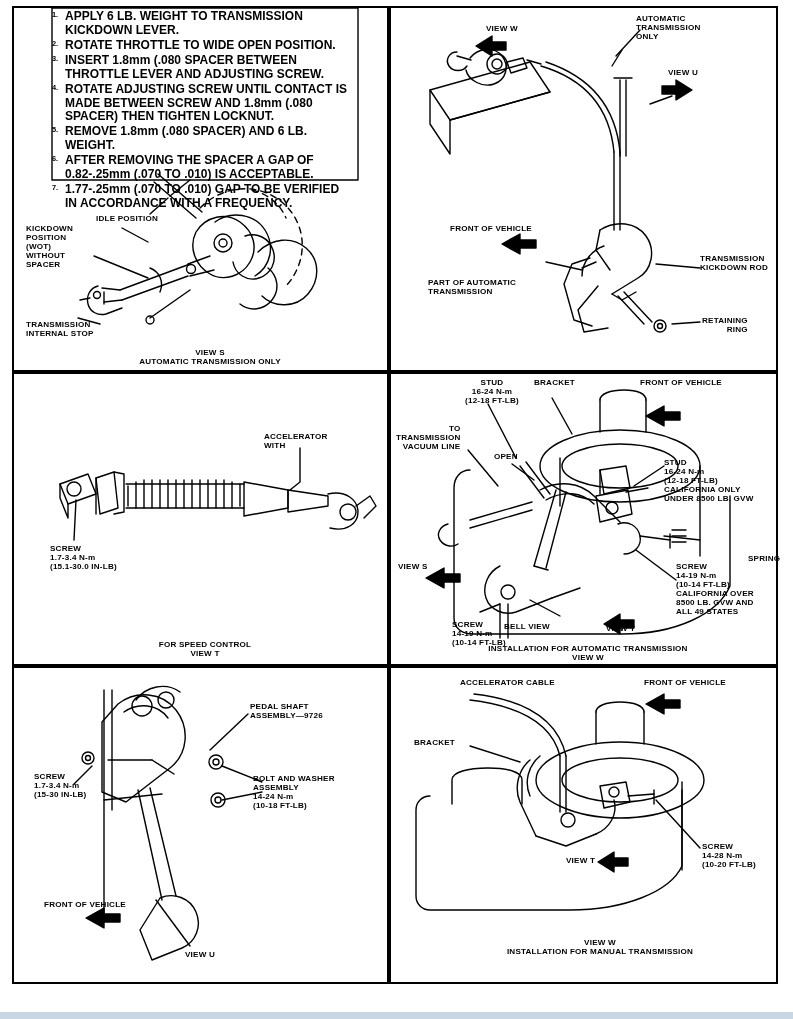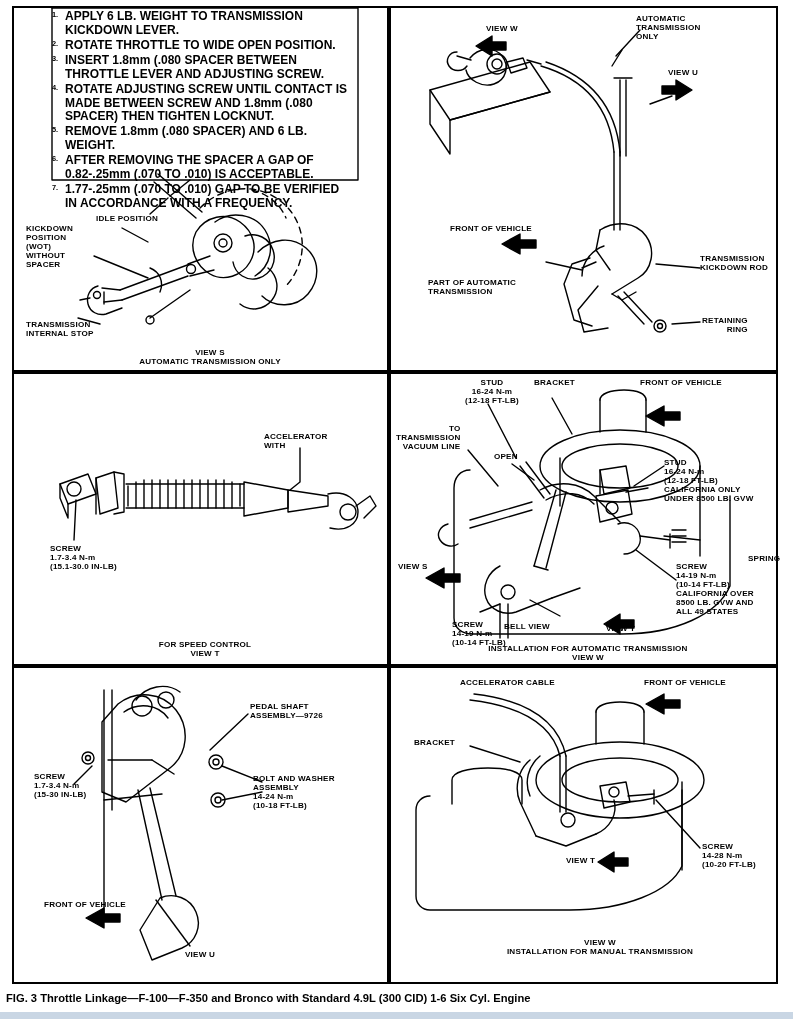--- a/index.html
+++ b/index.html
@@ -356,16 +356,15 @@
   <div class="lbl s6" style="left:460px;top:678px;">ACCELERATOR CABLE</div>
   <div class="lbl s6" style="left:644px;top:678px;">FRONT OF VEHICLE</div>
   <div class="lbl s6" style="left:414px;top:738px;">BRACKET</div>
   <div class="lbl s6" style="left:702px;top:842px;">SCREW
 14-28 N-m
 (10-20 FT-LB)</div>
   <div class="lbl s6" style="left:566px;top:856px;">VIEW T</div>
   <div class="lbl s6 ctr" style="left:470px;top:938px;width:260px;">VIEW W
 INSTALLATION FOR MANUAL TRANSMISSION</div>
 
-  <div class="caption">FIG. 3  Throttle Linkage—F-100—F-350 and Bronco with Standard 4.9L (300 CID) 1-6 Six Cyl. Engine</div>
   <div class="bottombar"></div>
 
 </div>
 
 </body></html>

